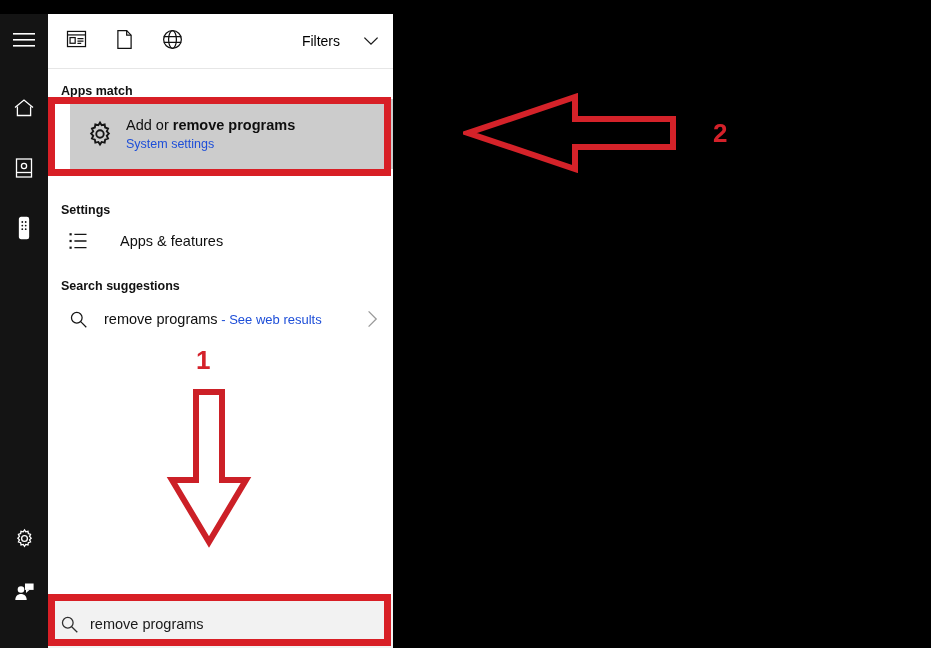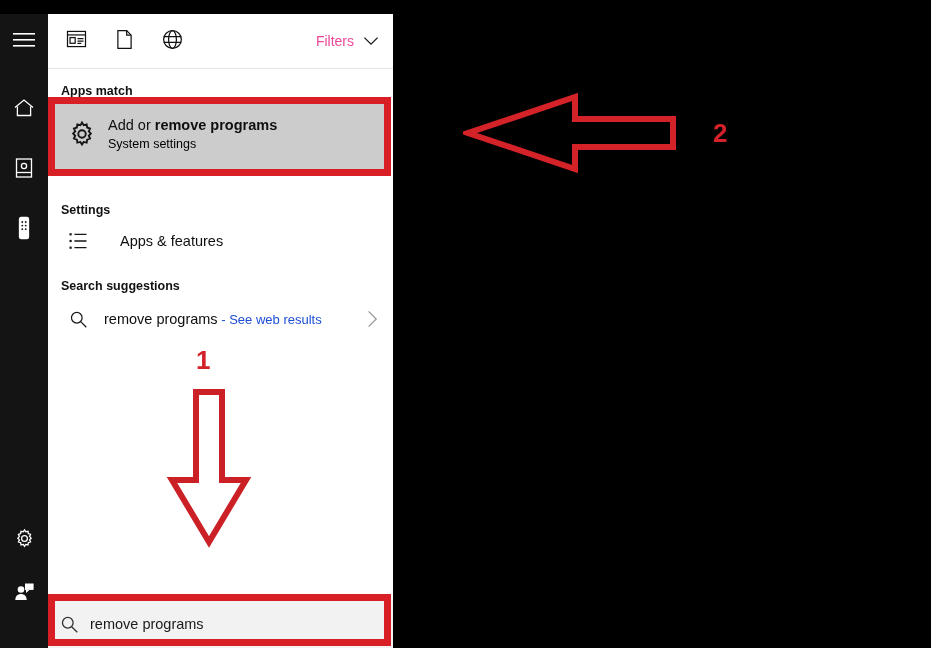--- a/index.html
+++ b/index.html
@@ -80,22 +80,22 @@
     height: 44px;
     display: flex;
     align-items: center;
     justify-content: center;
     color: #111111;
   }
   #filters-btn {
     margin-left: auto;
     display: flex;
     align-items: center;
-    gap: 9px;
-    color: #ec4899;
+    gap: 23px;
+    color: #000000;
     font-size: 14px;
     padding: 6px 4px 6px 8px;
   }
 
   
   #results-body {
     flex: 1 1 auto;
     position: relative;
     overflow: hidden;
   }
@@ -121,25 +121,25 @@
     width: 40px;
     display: flex;
     align-items: center;
     justify-content: center;
     flex: none;
     color: #111111;
   }
   .r-text { display: flex; flex-direction: column; justify-content: center; margin-left: 6px; }
   .r-title { font-size: 14.5px; color: #0f0f0f; line-height: 19px; }
   .r-title b { font-weight: bold; }
-  .r-sub { font-size: 12.5px; color: #000000; line-height: 17px; margin-top: 1px; }
+  .r-sub { font-size: 12.5px; color: #1d4ed8; line-height: 17px; margin-top: 1px; }
 
   #best-match-row {
     position: absolute;
-    left: 4px;
+    left: 22px;
     top: 30px;
     width: 336px;
     height: 70px;
     background: #cccccc;
     margin-top: 0;
   }
 
   #apps-features-row { height: 44px; margin-top: 2px; gap: 16px; }
   #apps-features-row .r-title { font-size: 14.5px; }
 

